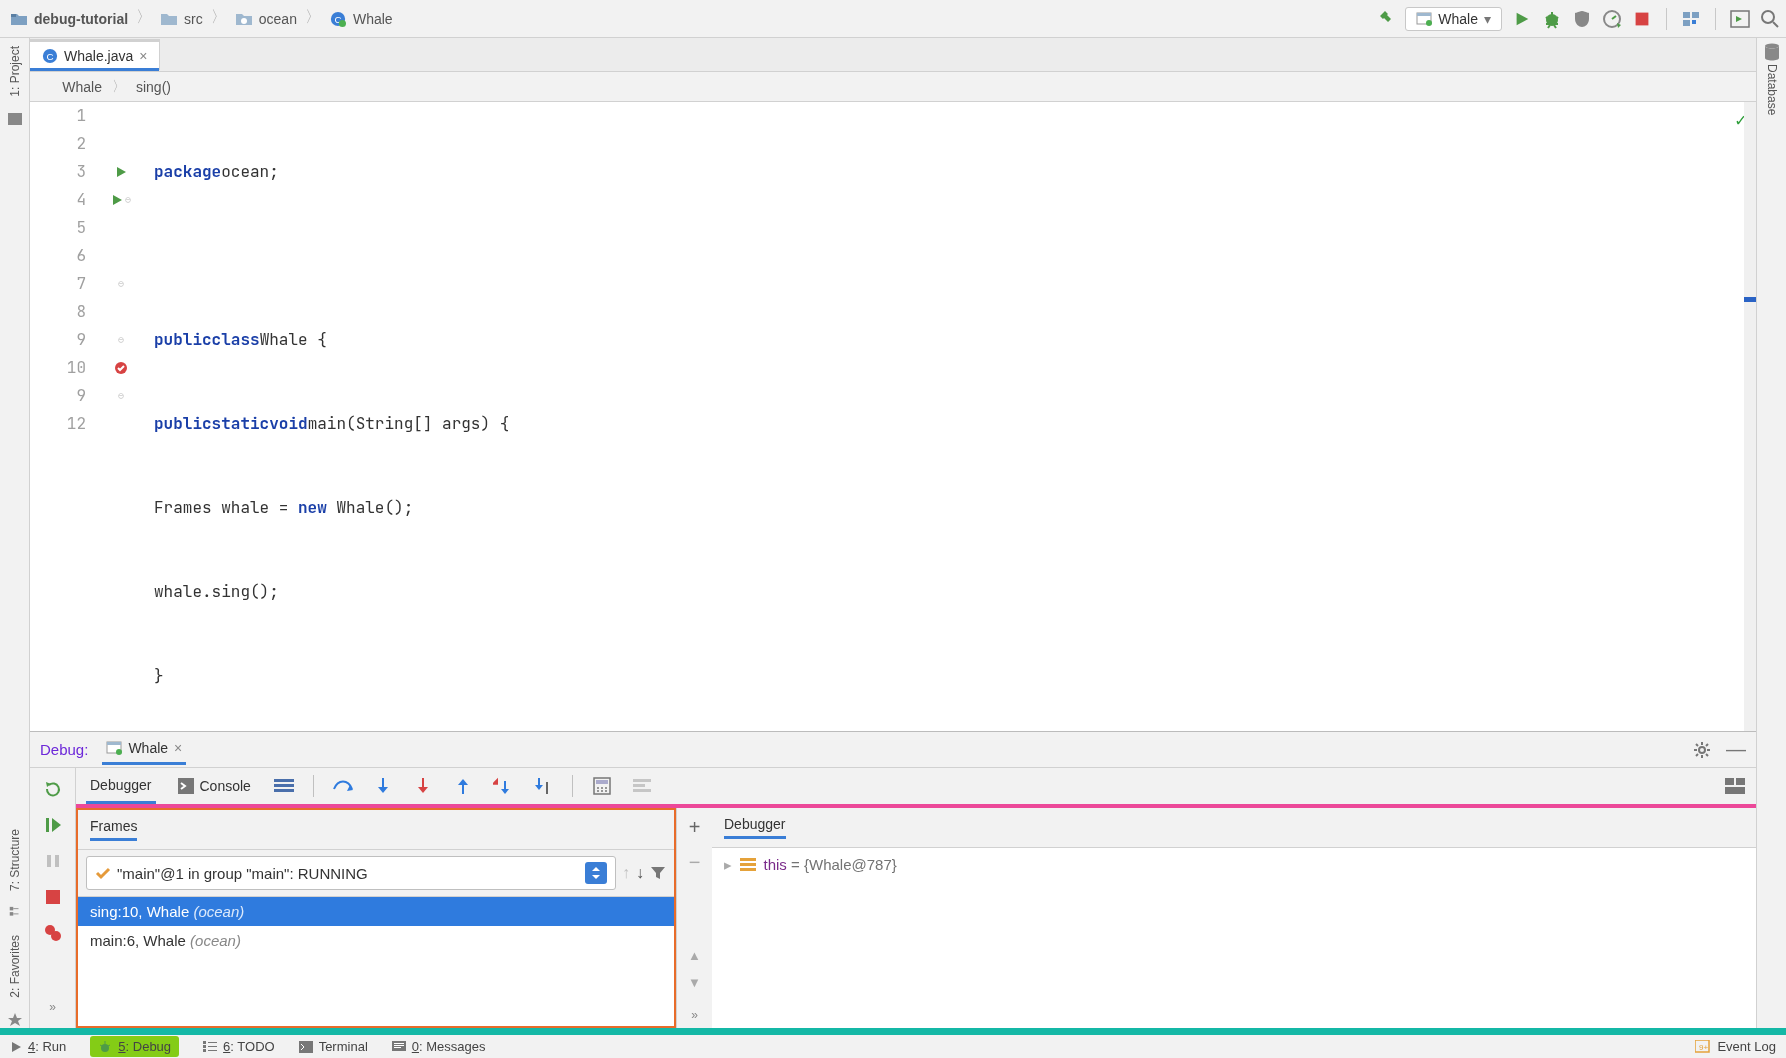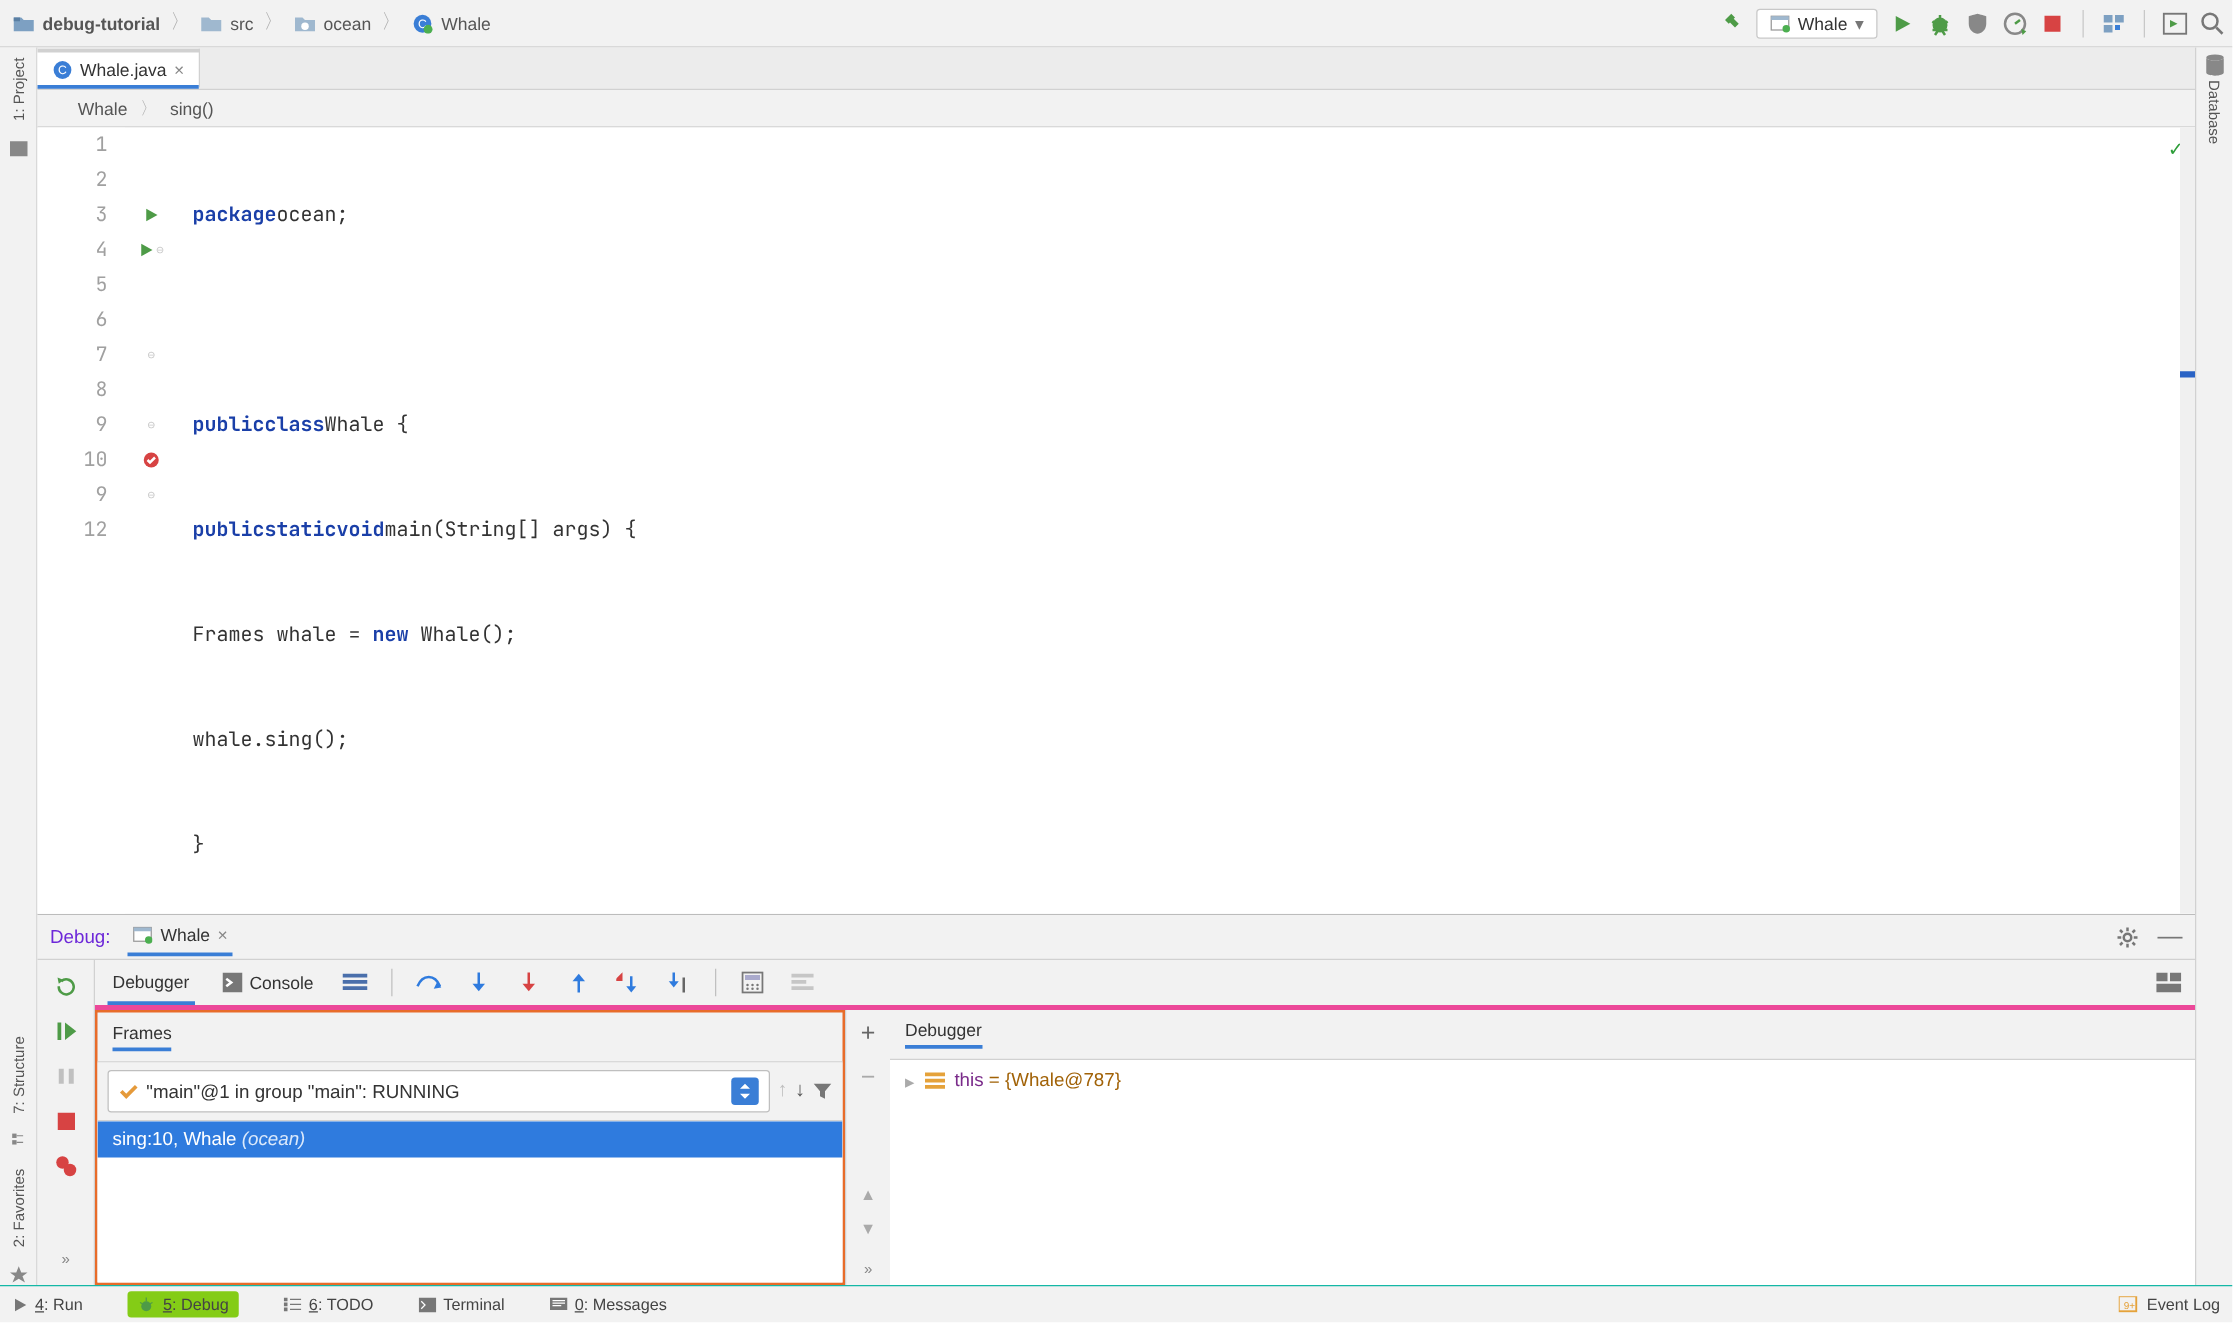--- a/index.html
+++ b/index.html
@@ -76,24 +76,24 @@
 .frames-list { flex:1; background:#fff; overflow:auto; font-size:15px;}
 .frame-row { padding: 6px 12px; }
 .frame-row.sel { background:#2f7bde; color:#fff; }
 .frame-row .pkg { font-style:italic; color:#888; }
 .frame-row.sel .pkg { color:#dbe9fb; }
 .var-side { width:36px; border-left:1px solid #d1d1d1; display:flex; flex-direction:column; align-items:center; gap:12px; padding-top:8px; background:#f2f2f2;}
 .variables-col { flex:1; display:flex; flex-direction:column;}
 .variables-header { padding:8px 12px; font-size:14px; border-bottom:1px solid #d1d1d1; display:flex;}
 .variables-header span { border-bottom:3px solid #3a7ed6; padding-bottom:4px;}
 .variables-body { flex:1; background:#fff; padding:8px 12px; font-size:15px; display:flex;align-items:flex-start; gap:8px;}
-.variables-body .obj { color:#a16207; }
-
-
-.bottom-bar { display:flex; align-items:center; height:30px; background:#f2f2f2; border-top:1px solid #14b8a6; padding: 0 10px; gap: 36px; font-size:13px;}
+.variables-body .obj { color:#737373; }
+
+
+.bottom-bar { display:flex; align-items:center; height:30px; background:#f2f2f2; border-top:7px solid #14b8a6; padding: 0 10px; gap: 24px; font-size:13px;}
 .bottom-item { display:flex; align-items:center; gap:6px; color:#444;}
 .bottom-item.active { background:#84cc16; padding:3px 8px; border-radius:3px;}
 .bottom-spacer { flex:1;}
 .underline-char { text-decoration: underline; }
 
 svg { display:block; }
 </style>
 </head>
 <body>
 
@@ -510,20 +510,23 @@
                   <div class="ico">
                       <svg width="16" height="16" viewBox="0 0 16 16">
                         <path fill="#777" d="M1 2h14l-5 6v6l-4-2V8z"></path>
                       </svg>
                     </div>
                 </div>
                 <div class="frames-list">
                   <div class="frame-row sel">
                     <span>sing:10, Whale</span> <span class="pkg">(ocean)</span>
                   </div>
+                  <div class="frame-row">
+                    <span>main:6, Whale</span> <span class="pkg">(ocean)</span>
+                  </div>
                 </div>
               </div>
               <div class="var-side">
                 <div style="font-size:20px;color:#666">+</div>
                 <div style="font-size:20px;color:#aaa">−</div>
                 <div style="flex:1"></div>
                 <div style="color:#aaa">▲</div>
                 <div style="color:#aaa">▼</div>
                 <div style="color:#888;font-size:12px;padding:6px 0">»</div>
               </div>

